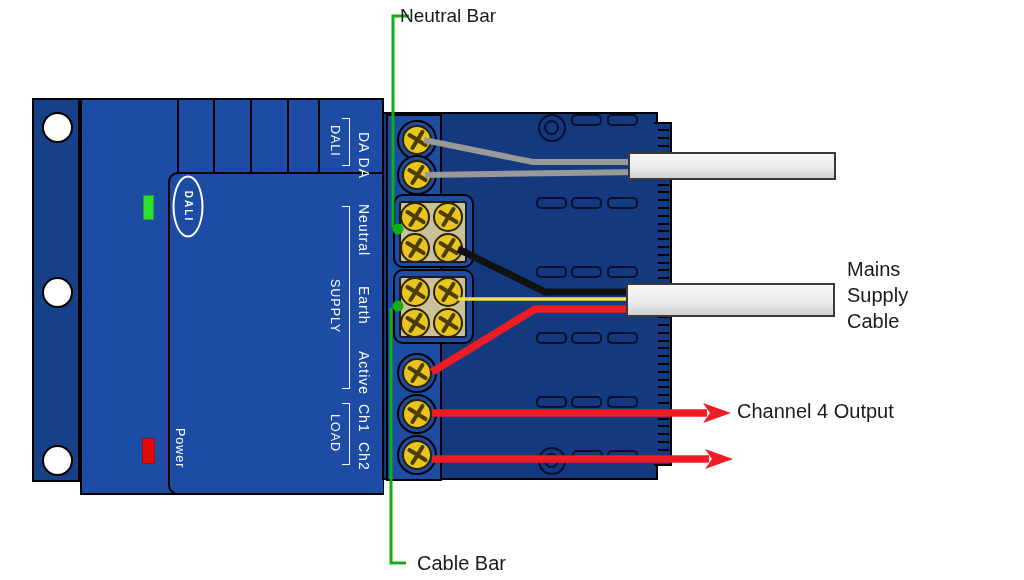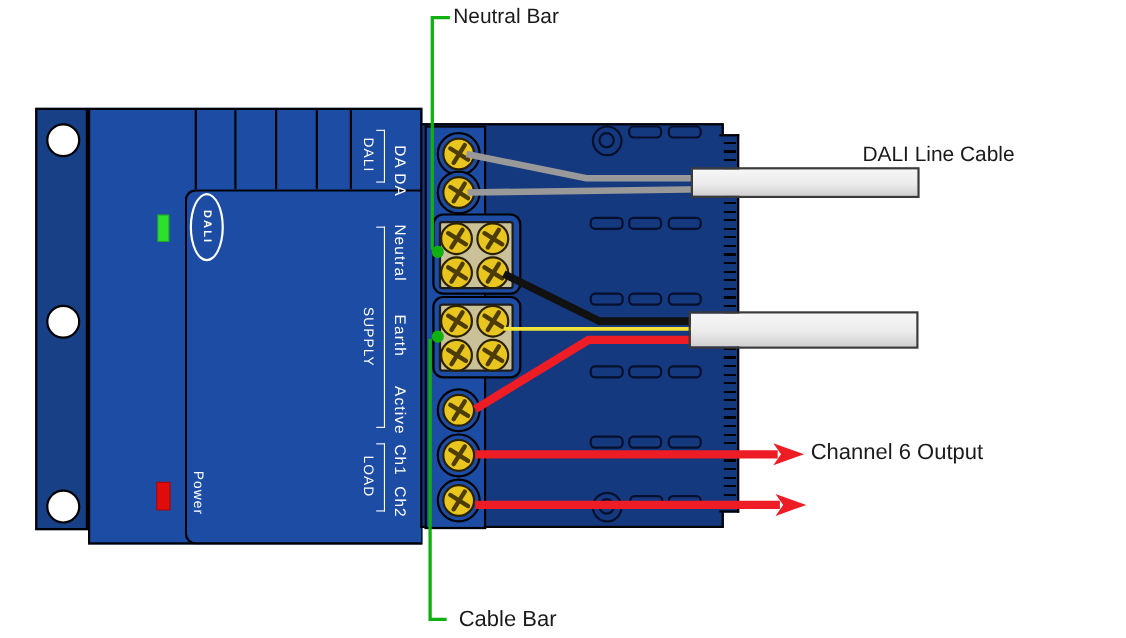--- a/index.html
+++ b/index.html
@@ -166,18 +166,20 @@
     <polygon points="705,449 733,459 705,469 712,459" fill="#ee1c25"></polygon>
     <polyline points="409,16 393,16 393,227" fill="none" stroke="#10b010" stroke-width="3"></polyline>
     <circle cx="398" cy="229" r="5.5" fill="#10b010"></circle>
     <circle cx="398" cy="306" r="5.5" fill="#10b010"></circle>
     <polyline points="391,308 391,563 406,563" fill="none" stroke="#10b010" stroke-width="3"></polyline>
   </svg>
 
   <div class="abs cable" style="left:628px;top:152px;width:204px;height:24px"></div>
   <div class="abs cable" style="left:626px;top:283px;width:205px;height:30px"></div>
 
-  <div class="callout" style="left:412px;top:5px;font-size:19px">Neutral Bar</div>
-  <div class="callout" style="left:784px;top:130px;font-size:19px">DALI Line Cable</div>
-  <div class="callout" style="left:737px;top:400px;font-size:20px">Channel 6 Output</div>
+  <div class="callout" style="left:400px;top:5px;font-size:19px">Neutral Bar</div>
+  <div class="callout" style="left:847px;top:256px;font-size:20px;line-height:26px;white-space:pre-line">Mains
+Supply
+Cable</div>
+  <div class="callout" style="left:737px;top:400px;font-size:20px">Channel 4 Output</div>
   <div class="callout" style="left:417px;top:552px;font-size:20px">Cable Bar</div>
 
 </div>
 
 </body></html>

